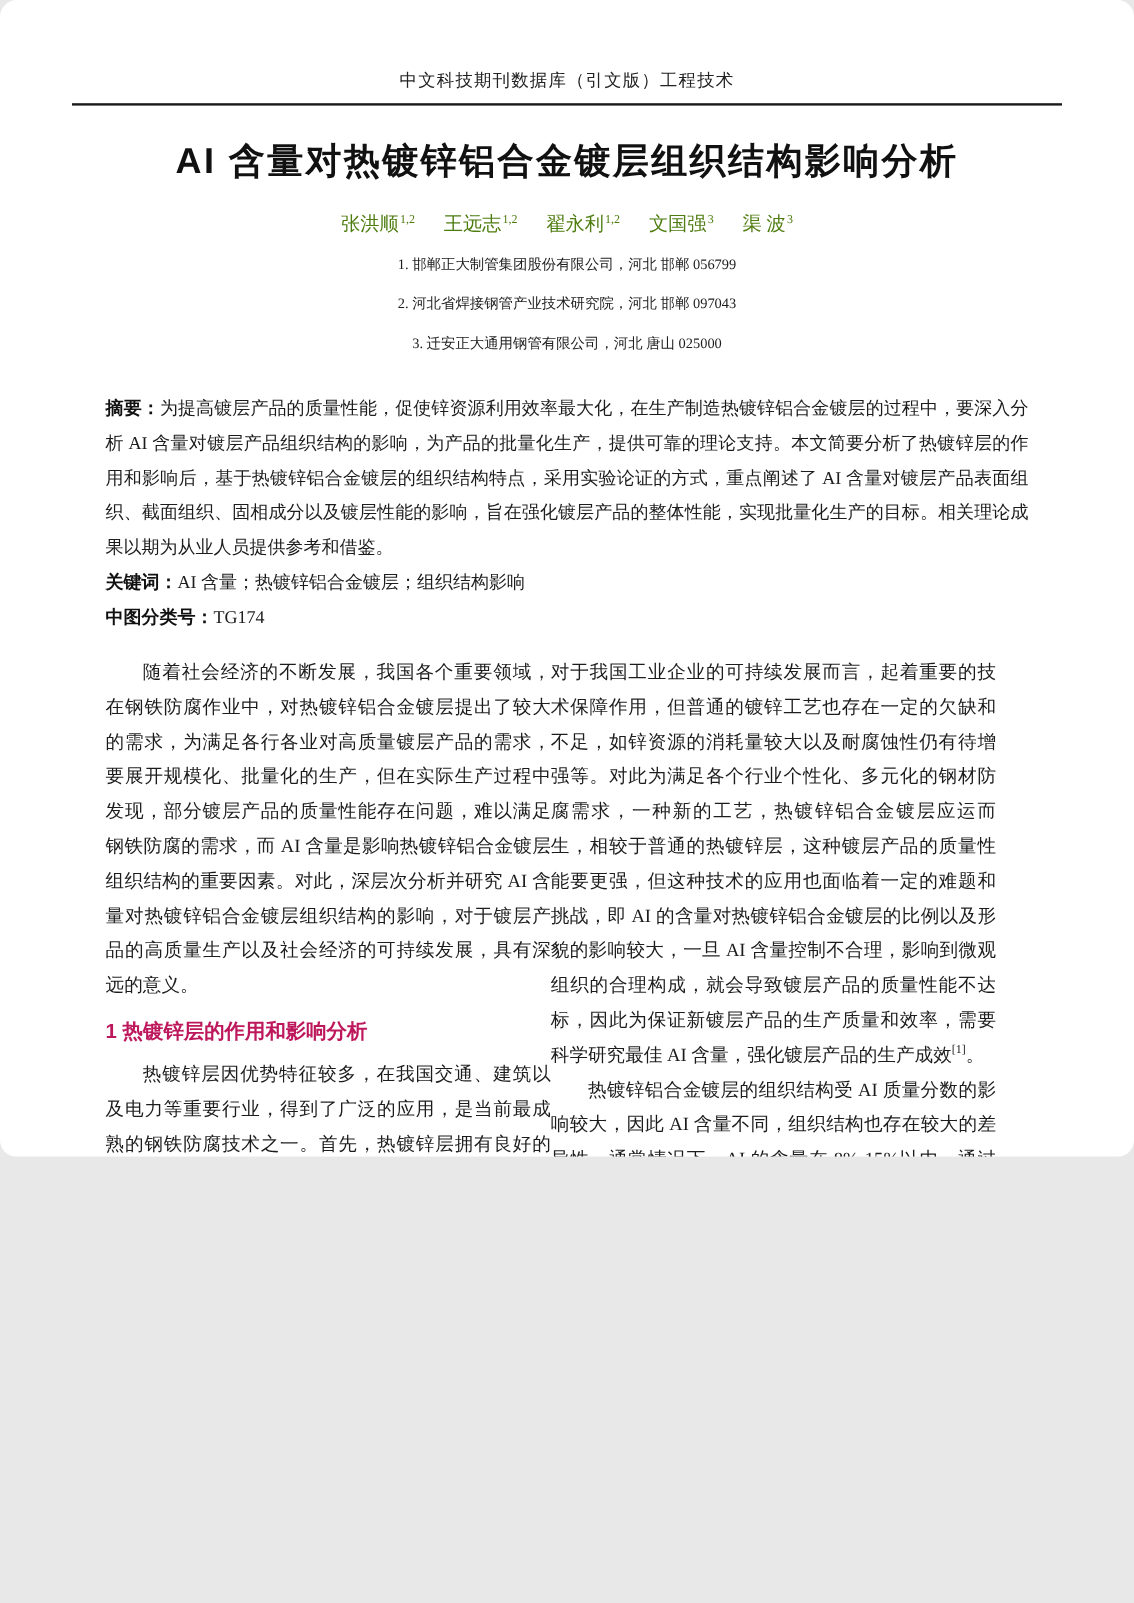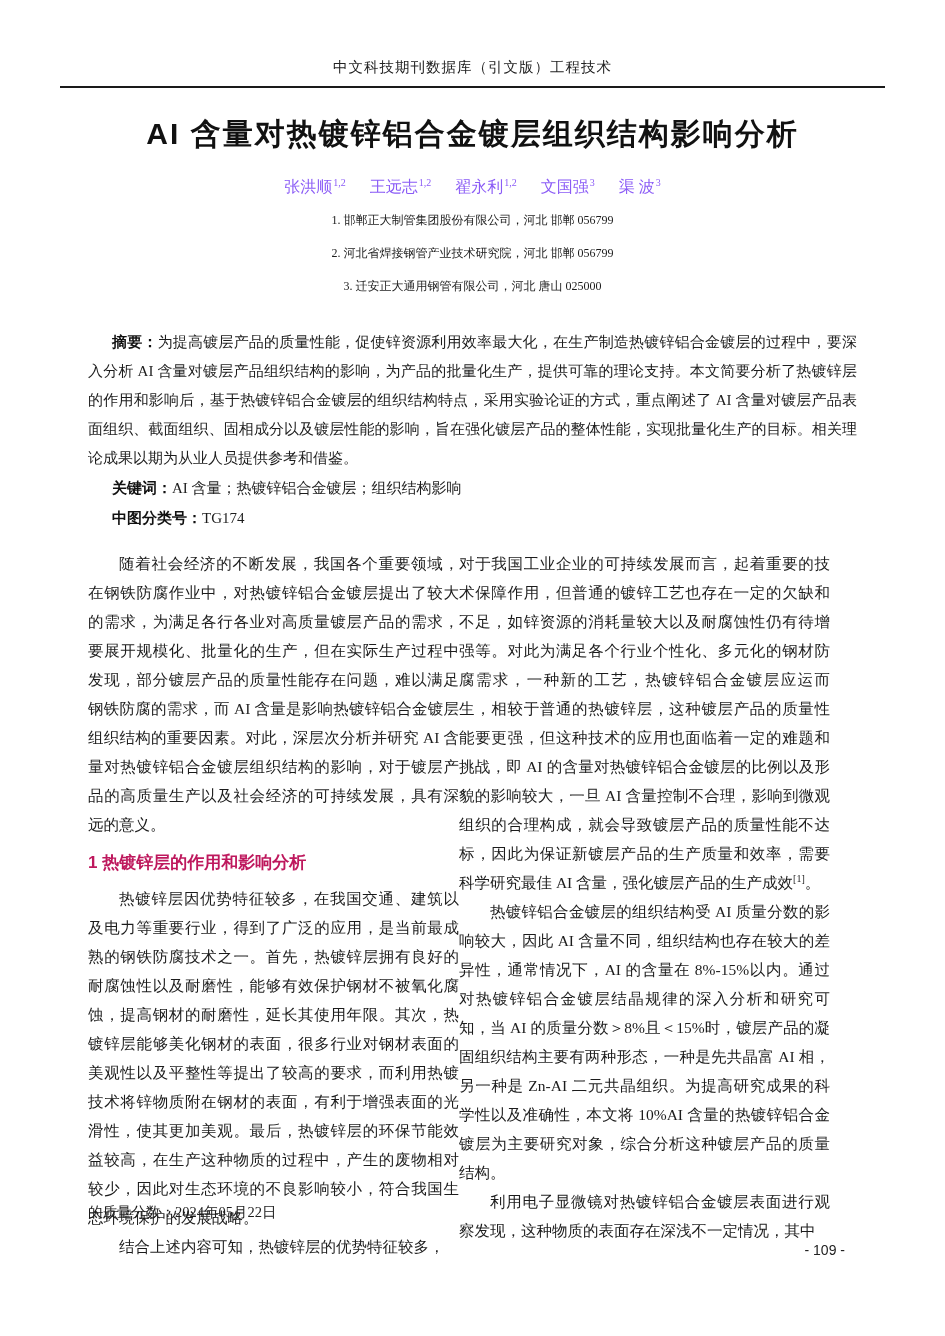--- a/index.html
+++ b/index.html
@@ -1,24 +1,25 @@
 <!DOCTYPE html>
 <html><head>
 <meta charset="utf-8">
 <style>
   html, body { margin: 0; padding: 0; background: #e8e8e8; }
   .page {
     position: relative;
     width: 945px;
-    height: 1336px;
+    height: 964px;
     margin: 0 auto;
     background: #ffffff;
     color: #1c1c1c;
     font-family: "Liberation Serif", serif;
     overflow: hidden;
+    border-radius: 14px;
   }
   .journal-header {
     margin: 0 60px;
     padding-top: 58px;
     padding-bottom: 9px;
     border-bottom: 2px solid #1a1a1a;
     text-align: center;
     font-size: 14.5px;
     letter-spacing: 1px;
     color: #222;
@@ -29,37 +30,36 @@
     font-family: "Liberation Sans", sans-serif;
     font-weight: 700;
     font-size: 30px;
     letter-spacing: 2px;
     color: #111;
   }
   .authors-line {
     margin-top: 22px;
     text-align: center;
     font-size: 16px;
-    color: #8b5cf6;
+    color: #4d7c0f;
   }
   .authors-line .author { margin: 0 10px; white-space: nowrap; }
   .authors-line sup { font-size: 10px; margin-left: 1px; }
   .affiliations { margin-top: 6px; text-align: center; font-size: 12px; }
   .affiliations .affiliation { line-height: 33px; }
   .front-block {
     margin: 24px 88px 0;
     font-size: 15px;
     line-height: 29px;
     text-align: justify;
   }
   .front-label {
-    font-family: Liberation Sans, sans-serif;
+    font-family: Liberation Serif, serif;
     font-weight: 700;
     color: #111;
-    margin-left: 24px;
   }
   .kv-line { line-height: 29px; }
   .columns {
     display: flex;
     margin: 16px 88px 0;
   }
   .column { width: 371px; font-size: 15.5px; line-height: 29px; text-align: justify; }
   .column p { margin: 0; text-indent: 2em; }
   .column p.continuation { text-indent: 0; }
   .section-heading {
@@ -105,21 +105,21 @@
   <div class="authors-line">
     <span class="author"><span>张洪顺</span><sup>1,2</sup></span>
     <span class="author"><span>王远志</span><sup>1,2</sup></span>
     <span class="author"><span>翟永利</span><sup>1,2</sup></span>
     <span class="author"><span>文国强</span><sup>3</sup></span>
     <span class="author"><span>渠 波</span><sup>3</sup></span>
   </div>
 
   <div class="affiliations">
     <div class="affiliation">1. 邯郸正大制管集团股份有限公司，河北 邯郸 056799</div>
-    <div class="affiliation">2. 河北省焊接钢管产业技术研究院，河北 邯郸 056799</div>
+    <div class="affiliation">2. 河北省焊接钢管产业技术研究院，河北 邯郸 097043</div>
     <div class="affiliation">3. 迁安正大通用钢管有限公司，河北 唐山 025000</div>
   </div>
 
   <div class="front-block">
     <div>
       <span class="front-label">摘要：</span><span>为提高镀层产品的质量性能，促使锌资源利用效率最大化，在生产制造热镀锌铝合金镀层的过程中，要深入分析 AI 含量对镀层产品组织结构的影响，为产品的批量化生产，提供可靠的理论支持。本文简要分析了热镀锌层的作用和影响后，基于热镀锌铝合金镀层的组织结构特点，采用实验论证的方式，重点阐述了 AI 含量对镀层产品表面组织、截面组织、固相成分以及镀层性能的影响，旨在强化镀层产品的整体性能，实现批量化生产的目标。相关理论成果以期为从业人员提供参考和借鉴。</span>
     </div>
     <div class="kv-line">
       <span class="front-label">关键词：</span><span>AI 含量；热镀锌铝合金镀层；组织结构影响</span>
     </div>

